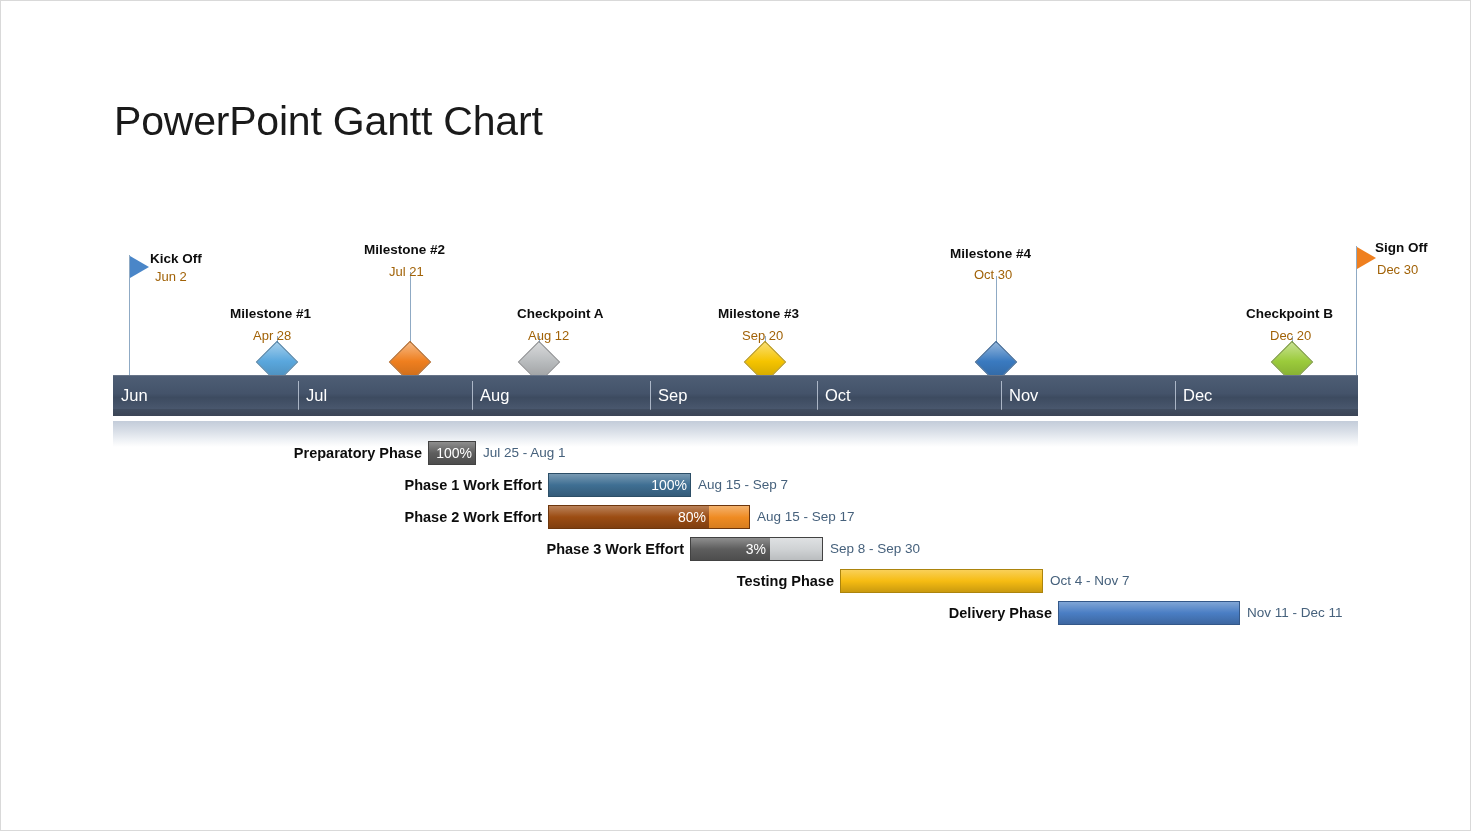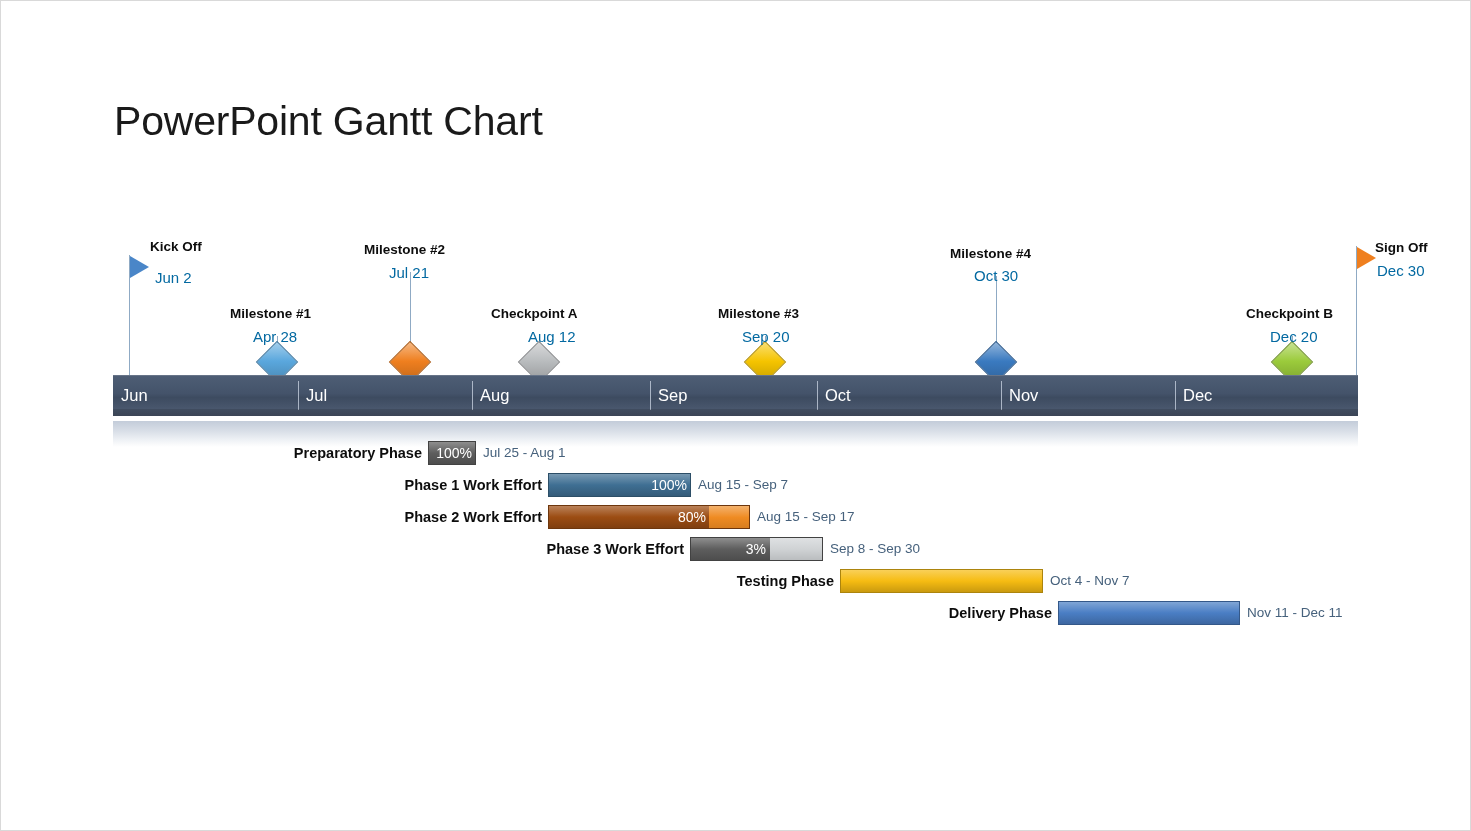--- a/index.html
+++ b/index.html
@@ -74,23 +74,23 @@
   }
   .marker-label{
     position:absolute;
     font-size:13.5px;
     font-weight:bold;
     color:#0d0d0d;
     white-space:nowrap;
   }
   .marker-date{
     position:absolute;
-    font-size:15px;
-    font-weight:400;
-    color:#0369a1;
+    font-size:13px;
+    font-weight:400;
+    color:#a16207;
     white-space:nowrap;
   }
   .diamond{
     position:absolute;
     width:30px;height:30px;
     transform:rotate(45deg);
   }
   .flag{
     position:absolute;
     width:0;height:0;
@@ -141,33 +141,33 @@
 
 <div class="page-border"></div>
 
 <div id="page-title">PowerPoint Gantt Chart</div>
 
 <div id="timeline">
 
   <div id="milestone-layer">
       <div class="marker-pole" style="left: 129px; top: 255px; height: 121px;"></div>
       <div class="flag" style="left: 130px; top: 256px; border-left: 19px solid rgb(74, 134, 200);"></div>
-      <div class="marker-label" style="left: 150px; top: 239px;">Kick Off</div>
+      <div class="marker-label" style="left: 150px; top: 251px;">Kick Off</div>
       <div class="marker-date" style="left: 155px; top: 269px;">Jun 2</div>
       <div class="marker-pole" style="left: 277px; top: 336px; height: 22px;"></div>
       <div class="diamond" style="left: 262px; top: 347px; background: linear-gradient(135deg, rgb(164, 207, 236) 0%, rgb(90, 167, 221) 48%, rgb(74, 137, 181) 100%); border: 1px solid rgb(65, 120, 159); box-sizing: border-box;"></div>
       <div class="marker-label" style="left: 230px; top: 306px;">Milestone #1</div>
       <div class="marker-date" style="left: 253px; top: 328px;">Apr 28</div>
       <div class="marker-pole" style="left: 410px; top: 272px; height: 85px;"></div>
       <div class="diamond" style="left: 395px; top: 347px; background: linear-gradient(135deg, rgb(246, 185, 132) 0%, rgb(239, 127, 31) 48%, rgb(196, 104, 25) 100%); border: 1px solid rgb(172, 91, 22); box-sizing: border-box;"></div>
       <div class="marker-label" style="left: 364px; top: 242px;">Milestone #2</div>
       <div class="marker-date" style="left: 389px; top: 264px;">Jul 21</div>
       <div class="marker-pole" style="left: 539px; top: 336px; height: 22px;"></div>
       <div class="diamond" style="left: 524px; top: 347px; background: linear-gradient(135deg, rgb(217, 218, 219) 0%, rgb(185, 188, 190) 48%, rgb(152, 154, 156) 100%); border: 1px solid rgb(133, 135, 137); box-sizing: border-box;"></div>
-      <div class="marker-label" style="left: 491px; top: 306px;">Checkpoint A</div>
+      <div class="marker-label" style="left: 517px; top: 306px;">Checkpoint A</div>
       <div class="marker-date" style="left: 488px; top: 328px; margin-left: 40px;">Aug 12</div>
       <div class="marker-pole" style="left: 765px; top: 336px; height: 22px;"></div>
       <div class="diamond" style="left: 750px; top: 347px; background: linear-gradient(135deg, rgb(250, 223, 115) 0%, rgb(245, 196, 0) 48%, rgb(201, 161, 0) 100%); border: 1px solid rgb(176, 141, 0); box-sizing: border-box;"></div>
       <div class="marker-label" style="left: 718px; top: 306px;">Milestone #3</div>
       <div class="marker-date" style="left: 742px; top: 328px;">Sep 20</div>
       <div class="marker-pole" style="left: 996px; top: 276px; height: 81px;"></div>
       <div class="diamond" style="left: 981px; top: 347px; background: linear-gradient(135deg, rgb(147, 182, 220) 0%, rgb(58, 122, 192) 48%, rgb(48, 100, 157) 100%); border: 1px solid rgb(42, 88, 138); box-sizing: border-box;"></div>
       <div class="marker-label" style="left: 950px; top: 246px;">Milestone #4</div>
       <div class="marker-date" style="left: 974px; top: 267px;">Oct 30</div>
       <div class="marker-pole" style="left: 1292px; top: 336px; height: 22px;"></div>

